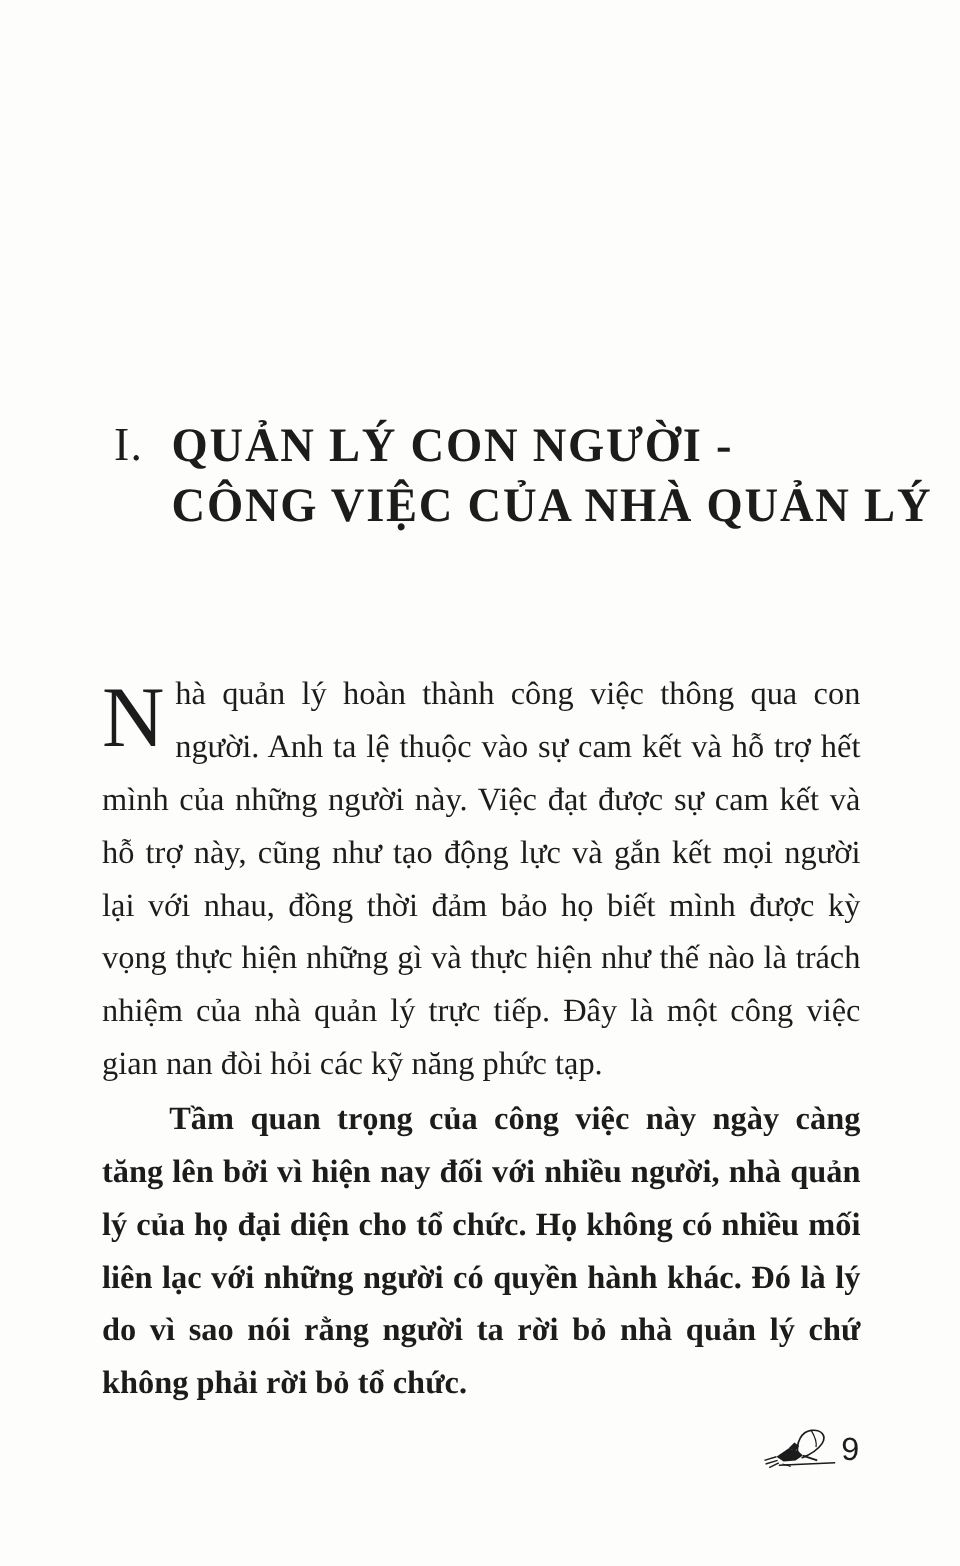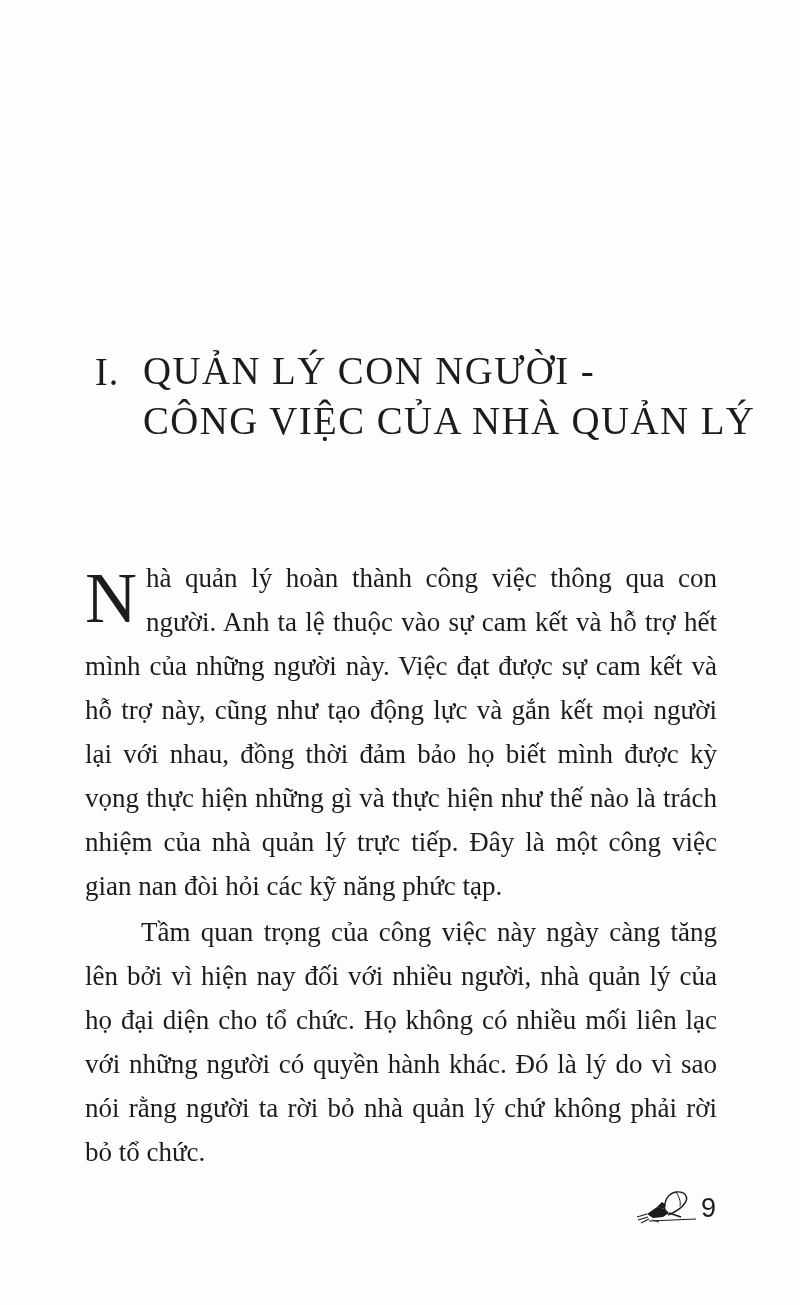--- a/index.html
+++ b/index.html
@@ -32,20 +32,21 @@
   .heading-numeral {
     font-size: 38px;
     line-height: 50px;
     letter-spacing: 1px;
     flex: 0 0 auto;
     margin-right: 24px;
     transform: scaleY(1.04);
   }
   .heading-lines {
     flex: 1 1 auto;
+    font-weight: bold;
   }
   .heading-line {
     font-size: 40px;
     line-height: 50px;
     letter-spacing: 1.5px;
     white-space: nowrap;
     transform-origin: left center;
     transform: scaleX(0.97);
   }
   
@@ -60,20 +61,21 @@
     text-justify: inter-word;
   }
   .para {
     margin: 0;
   }
   .para + .para {
     margin-top: 2px;
   }
   .para-indented {
     text-indent: 56px;
+    font-weight: bold;
   }
   .drop-cap {
     float: left;
     font-size: 72px;
     line-height: 72px;
     padding-top: 6px;
     padding-right: 9px;
     font-weight: 400;
   }
   

